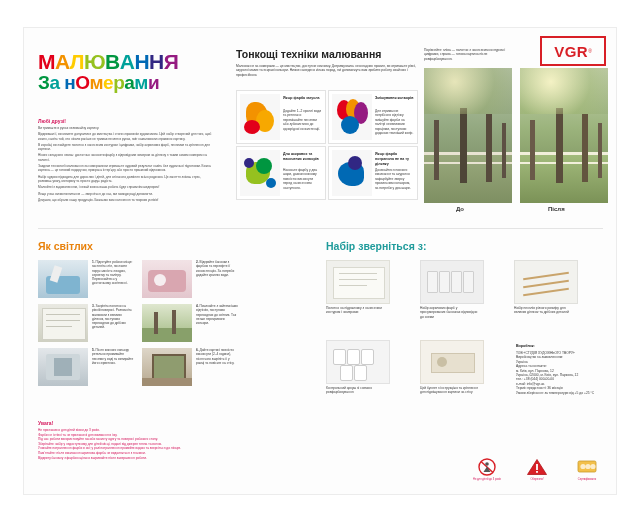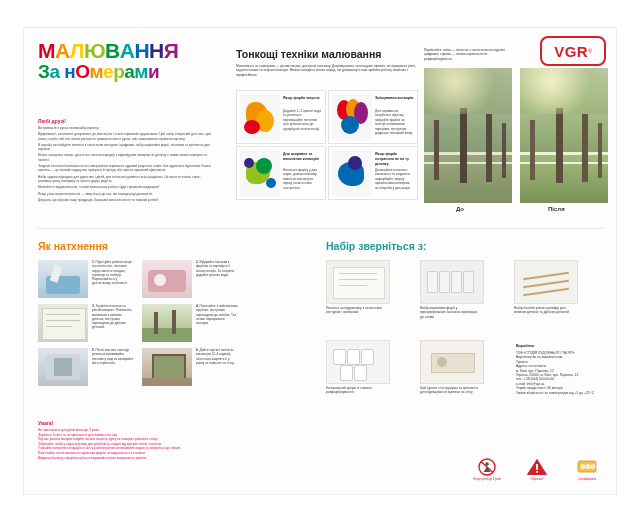--- a/index.html
+++ b/index.html
@@ -3,21 +3,21 @@
 <meta charset="utf-8">
 <style>
   html,body{margin:0;padding:0;background:#ffffff;}
   body{width:640px;height:519px;overflow:hidden;font-family:"Liberation Sans",sans-serif;}
   #page{position:relative;width:640px;height:519px;background:#ffffff;}
   #sheet{position:absolute;left:24px;top:28px;width:592px;height:466px;background:#fdfdfd;
          box-shadow:0 0 0 1px #ececec;}
   .txt{position:absolute;}
 
   
-  .title-wrap{position:absolute;left:14px;top:12px;width:190px;}
+  .title-wrap{position:absolute;left:14px;top:23px;width:190px;}
   .t1{font-weight:bold;font-size:21px;letter-spacing:-0.5px;line-height:21px;}
   .t2{font-weight:bold;font-size:19px;letter-spacing:-0.5px;line-height:20px;margin-top:1px;}
   .t1 span,.t2 span{display:inline-block;}
 
   
   .lbl{font-size:3.3px;line-height:4.4px;color:#3a3a3a;}
   .lbl-b{font-size:3.6px;line-height:4.8px;color:#222;}
 
   .sect-h{font-weight:bold;font-size:10.5px;color:#222;}
   .sect-h.orange{color:#e8820c;}
@@ -29,21 +29,21 @@
 
   
   .card{position:absolute;border:1px solid #e2e2e2;background:#fff;}
   .photo{position:absolute;background:#cfd6cf;overflow:hidden;}
   .cap{position:absolute;font-size:6px;font-weight:bold;color:#333;}
 
   
   .blob{position:absolute;border-radius:50%;filter:blur(0.2px);}
 
   
-  .vgr{position:absolute;right:10px;top:8px;width:62px;height:26px;border:2px solid #d81f26;border-radius:8px;
+  .vgr{position:absolute;right:10px;top:8px;width:62px;height:26px;border:2px solid #d81f26;border-radius:0;
        display:flex;align-items:center;justify-content:center;}
   .vgr b{color:#d81f26;font-size:15px;font-weight:bold;letter-spacing:0.5px;font-family:"Liberation Sans",sans-serif;}
   .vgr sup{color:#d81f26;font-size:5px;vertical-align:super;}
 
   
   .warn-h{font-weight:bold;font-size:5px;color:#d4145a;}
   .warn-l{font-size:3.2px;line-height:4.6px;color:#d4145a;}
 
   
   .ico{position:absolute;width:22px;height:18px;}
@@ -151,21 +151,21 @@
       <div style="position:absolute;left:62px;top:46px;width:6px;height:68px;background:#63553f;"></div>
       <div style="position:absolute;left:78px;top:55px;width:4px;height:55px;background:#6a5a49;"></div>
       <div style="position:absolute;left:0;top:0;width:88px;height:46px;background:radial-gradient(circle at 35% 30%,rgba(250,246,200,.9),rgba(150,175,95,.35) 60%,rgba(95,120,62,.1));"></div>
     </div>
 
     <div class="cap" style="left:432px;top:178px;">До</div>
     <div class="cap" style="left:524px;top:178px;">Після</div>
 
     <div class="divider" style="left:14px;top:200px;width:565px;"></div>
 
-    <div class="txt sect-h orange" style="left:14px;top:212px;">Як натхнення</div>
+    <div class="txt sect-h orange" style="left:14px;top:212px;">Як світлих</div>
 
     <div class="photo" style="left:14px;top:232px;width:50px;height:38px;background:linear-gradient(#dfe9ef,#aac6d6);">
       <div style="position:absolute;left:8px;top:16px;width:34px;height:18px;background:#7fb4d0;border-radius:3px;"></div>
       <div style="position:absolute;left:14px;top:6px;width:8px;height:16px;background:#eee;transform:rotate(18deg);"></div>
     </div>
     <div class="txt step-t" style="left:68px;top:232px;width:42px;"><b>1.</b> <span>Підготуйте робоче місце: застеліть стіл, поставте поруч ємність з водою, серветку та палітру. Переконайтесь у достатньому освітленні.</span></div>
 
     <div class="photo" style="left:118px;top:232px;width:50px;height:38px;background:linear-gradient(#f2e3e6,#e3c6cd);">
       <div style="position:absolute;left:6px;top:10px;width:38px;height:22px;background:#d9a6b0;border-radius:4px;"></div>
       <div style="position:absolute;left:12px;top:14px;width:12px;height:12px;background:#f6eef0;border-radius:50%;"></div>

